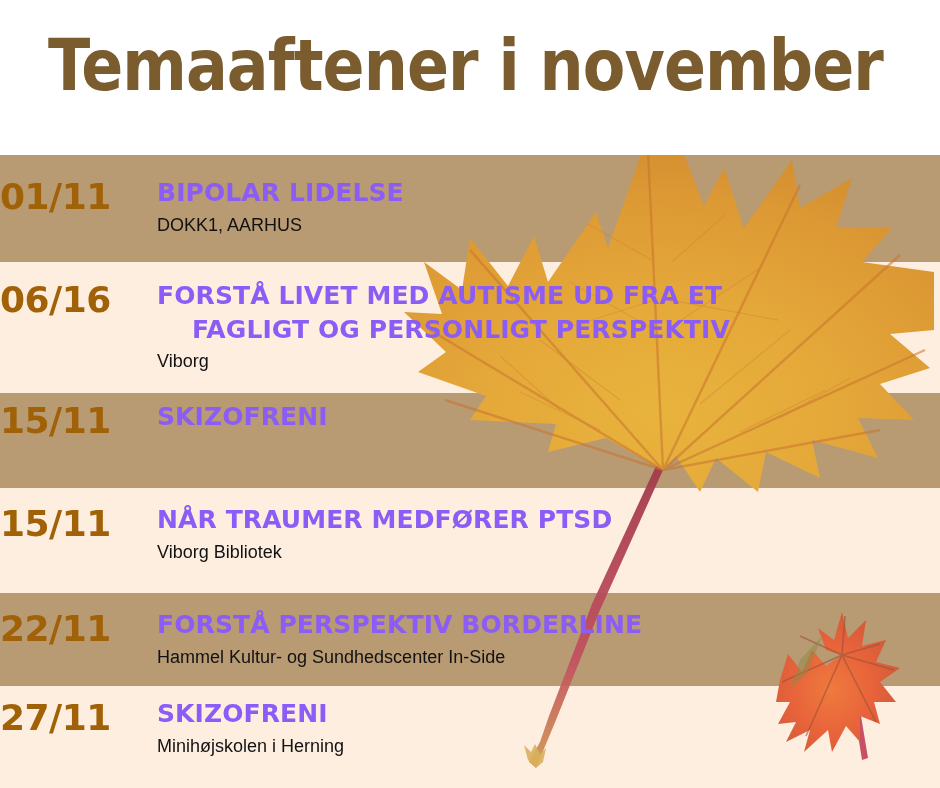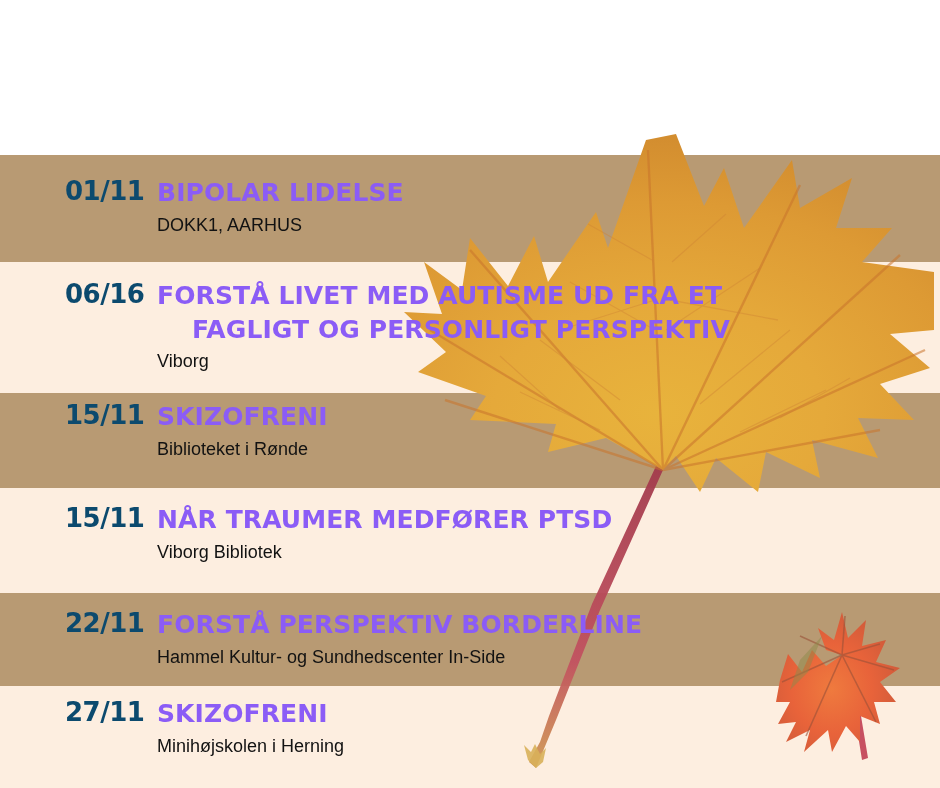--- a/index.html
+++ b/index.html
@@ -68,26 +68,25 @@
   .row {
     position: absolute;
     left: 0;
     width: 940px;
     display: flex;
     align-items: flex-start;
   }
   .row-date {
     width: 157px;
     flex: 0 0 157px;
-    padding-left: 65px;
     box-sizing: border-box;
     font-family: "DejaVu Sans", sans-serif;
-    font-size: 26px;
+    font-size: 36px;
     font-weight: 700;
-    color: #0c4a6e;
+    color: #a16207;
     letter-spacing: -0.5px;
     white-space: nowrap;
   }
   .row-body { flex: 1 1 auto; }
   .row-title {
     font-family: "DejaVu Sans", sans-serif;
     font-size: 25px;
     font-weight: 700;
     color: #8b5cf6;
     letter-spacing: 0.1px;
@@ -189,20 +188,23 @@
           <path d="M842 655 L880 644"></path>
           <path d="M842 655 L894 670"></path>
           <path d="M842 655 L876 722"></path>
           <path d="M842 655 L806 736"></path>
         </g>
         <path d="M822 636 L800 660 L790 690 L808 672 Z" fill="#8e8a4a" opacity="0.5"></path>
       </g>
     </svg>
   </div>
 
+  <div class="header">
+    <div class="poster-title">Temaaftener i november</div>
+  </div>
 
   <div class="rows">
 
     <div class="row" style="top:176px;">
       <div class="row-date">01/11</div>
       <div class="row-body">
         <div class="row-title">BIPOLAR LIDELSE</div>
         <div class="row-venue">DOKK1, AARHUS</div>
       </div>
     </div>
@@ -213,21 +215,20 @@
         <div class="row-title">FORSTÅ LIVET MED AUTISME UD FRA ET</div>
         <div class="row-title" style="padding-left:8px;margin-left:27px;">FAGLIGT OG PERSONLIGT PERSPEKTIV</div>
         <div class="row-venue">Viborg</div>
       </div>
     </div>
 
     <div class="row" style="top:400px;">
       <div class="row-date">15/11</div>
       <div class="row-body">
         <div class="row-title">SKIZOFRENI</div>
-        <div class="row-venue">Biblioteket i Rønde</div>
       </div>
     </div>
 
     <div class="row" style="top:503px;">
       <div class="row-date">15/11</div>
       <div class="row-body">
         <div class="row-title">NÅR TRAUMER MEDFØRER PTSD</div>
         <div class="row-venue">Viborg Bibliotek</div>
       </div>
     </div>

